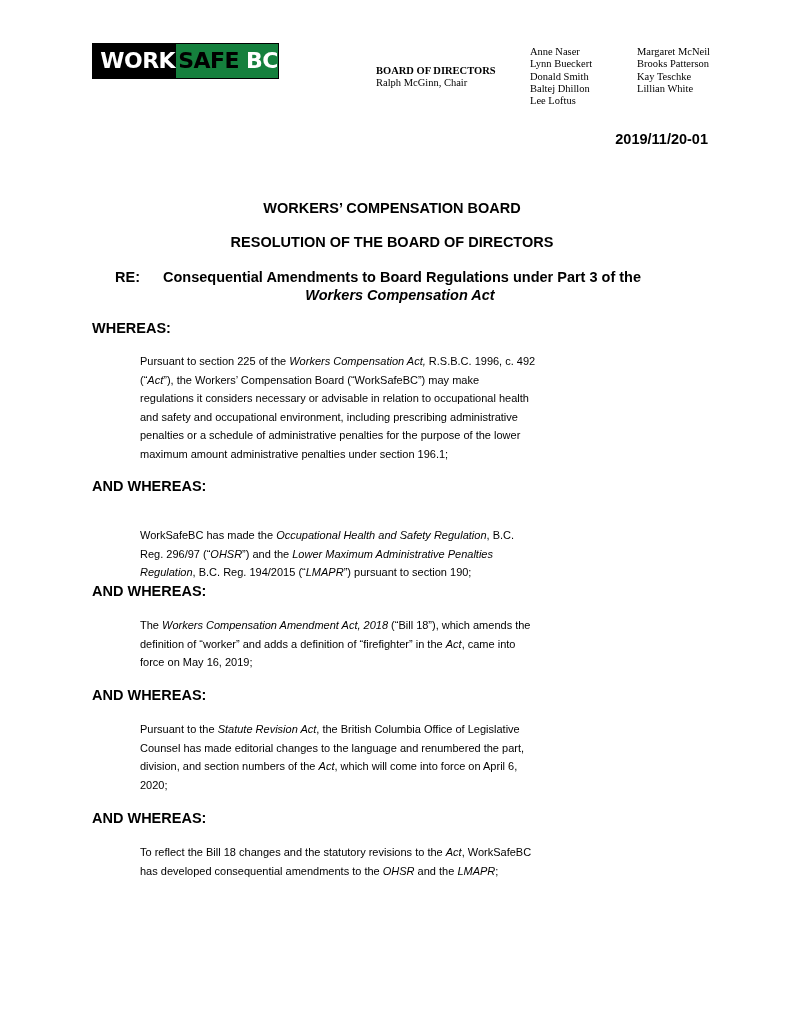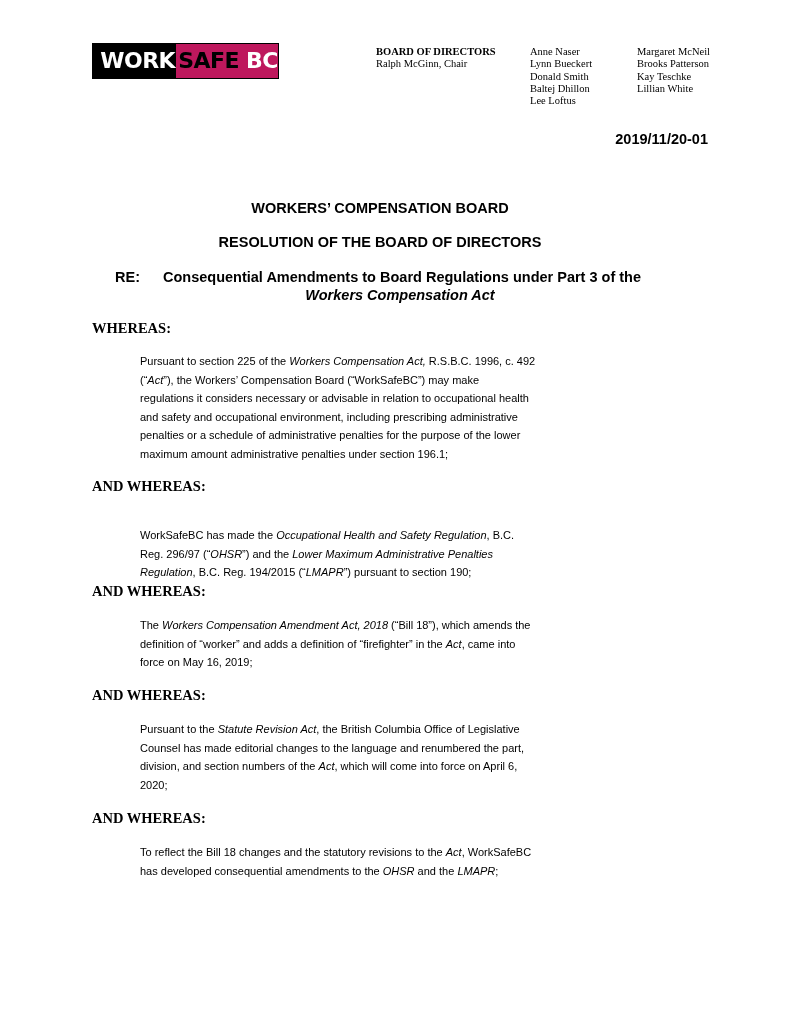--- a/index.html
+++ b/index.html
@@ -2,47 +2,47 @@
 <html><head>
   <meta charset="utf-8">
   <style>
     html, body { margin: 0; padding: 0; background: #ffffff; }
     body { width: 800px; height: 1034px; position: relative; overflow: hidden; color: #000; }
     .page { position: absolute; left: 0; top: 0; width: 800px; height: 1034px; background: #fff; }
 
     
     .logo { position: absolute; left: 92px; top: 43px; width: 187px; height: 36px; display: flex; border: 1px solid #000; box-sizing: border-box; }
     .logo-work { background: #000; width: 88px; height: 100%; display: flex; align-items: center; justify-content: flex-end; padding-right: 1px; box-sizing: border-box; }
-    .logo-safe { background: #be185d; flex: 1; height: 100%; display: flex; align-items: center; padding-left: 2px; box-sizing: border-box; }
+    .logo-safe { background: #15803d; flex: 1; height: 100%; display: flex; align-items: center; padding-left: 2px; box-sizing: border-box; }
     .logo-text { font-family: "DejaVu Sans", sans-serif; font-weight: bold; font-size: 22px; letter-spacing: -0.5px; line-height: 1; }
     .logo-work .logo-text { color: #fff; }
     .logo-safe .t-safe { color: #000; }
     .logo-safe .t-bc { color: #fff; margin-left: 7px; }
 
     
     .board { position: absolute; top: 46px; font-family: "Liberation Serif", serif; font-size: 10.5px; line-height: 12.3px; color: #000; }
-    .board-title-col { left: 376px; }
+    .board-title-col { left: 376px; margin-top: 19px; }
     .board-title { font-weight: bold; }
     .board-col2 { left: 530px; }
     .board-col3 { left: 637px; }
     .board div.line { white-space: nowrap; }
 
     
     .res-num { position: absolute; right: 92px; top: 131px; font-family: "Liberation Sans", sans-serif; font-weight: bold; font-size: 14.5px; }
 
-    .h-center { position: absolute; left: 0; width: 760px; text-align: center; font-family: "Liberation Sans", sans-serif; font-weight: bold; font-size: 14.5px; }
+    .h-center { position: absolute; left: 12px; width: 760px; text-align: center; font-family: "Liberation Sans", sans-serif; font-weight: bold; font-size: 14.5px; }
     .h1 { top: 200px; }
     .h2 { top: 234px; }
 
     .re-block { position: absolute; top: 268px; left: 115px; width: 600px; font-family: "Liberation Sans", sans-serif; font-weight: bold; font-size: 14.5px; line-height: 18px; }
     .re-label { position: absolute; left: 0; top: 0; }
     .re-text { position: absolute; left: 48px; top: 0; white-space: nowrap; }
     .re-text2 { position: absolute; left: 0; width: 570px; top: 18px; text-align: center; font-style: italic; }
 
-    .whereas { position: absolute; left: 92px; font-family: Liberation Serif, serif; font-weight: bold; font-size: 14.5px; }
+    .whereas { position: absolute; left: 92px; font-family: Liberation Sans, sans-serif; font-weight: bold; font-size: 14.5px; }
     .para { position: absolute; left: 140px; width: 575px; font-family: "Liberation Sans", sans-serif; font-size: 11px; line-height: 18.5px; }
     .para .ln { white-space: nowrap; display: block; }
     .it { font-style: italic; }
   </style>
 </head>
 <body>
 
 <div class="page">
 
   <div class="logo">

